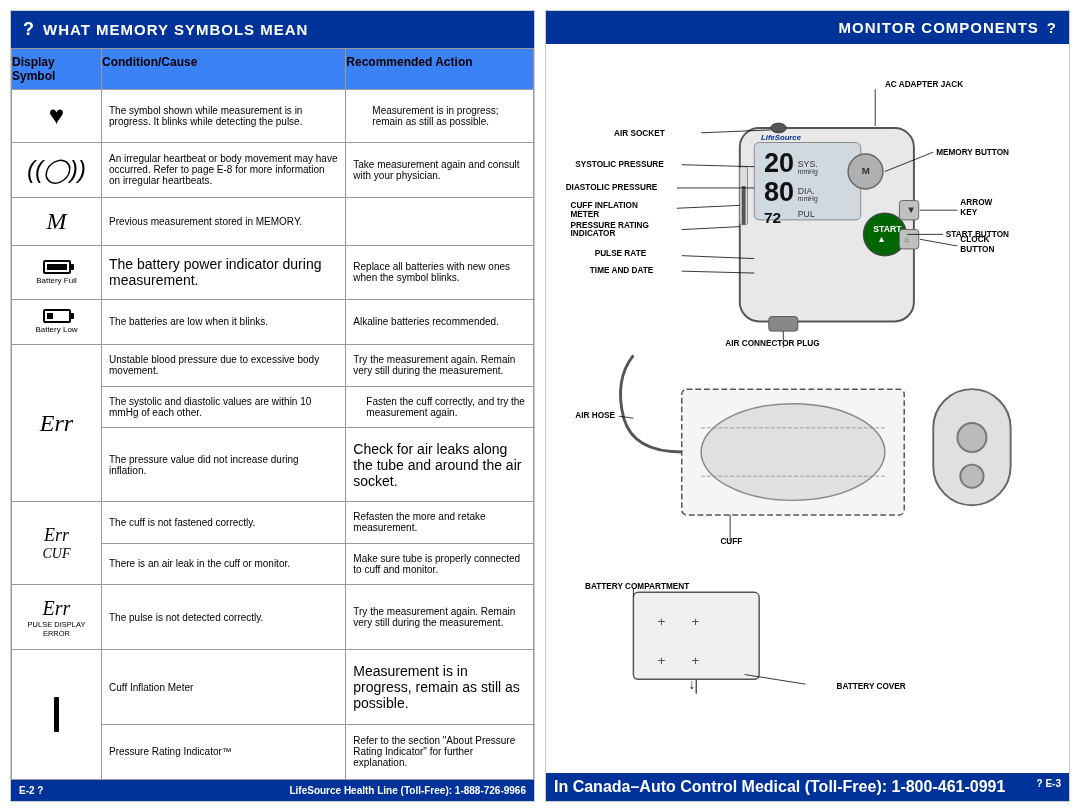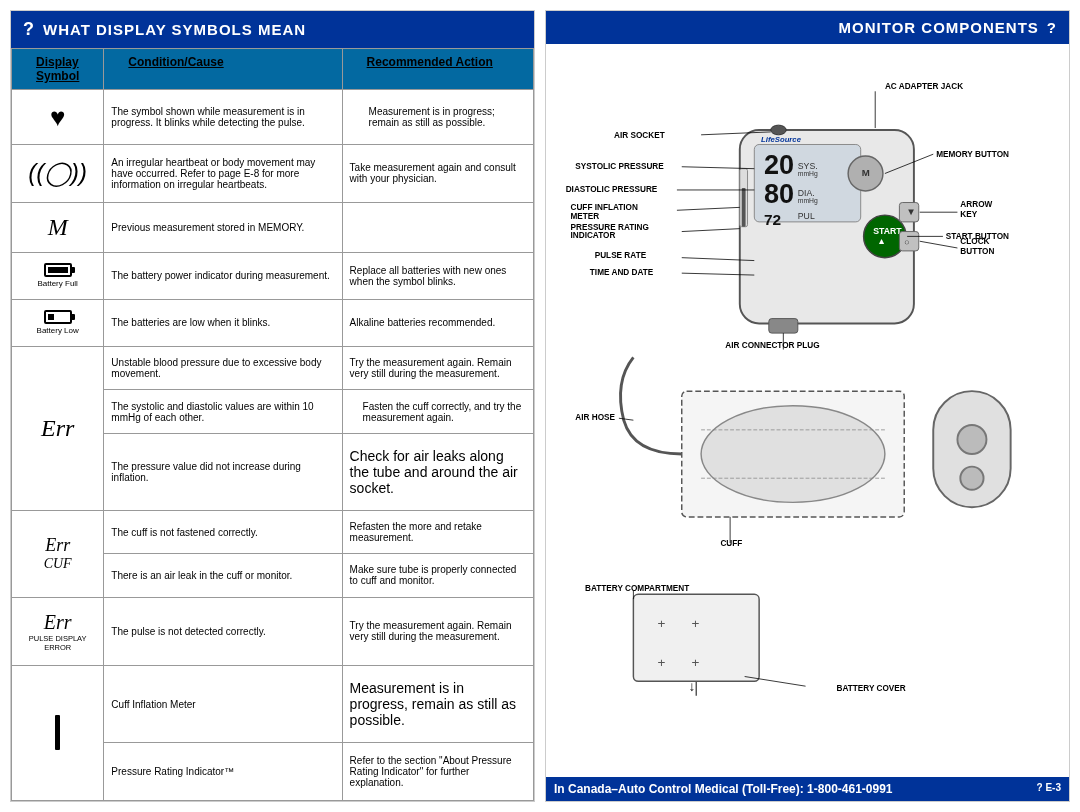--- a/index.html
+++ b/index.html
@@ -50,28 +50,27 @@
       overflow: hidden;
     }
 
     table {
       width: 100%;
       border-collapse: collapse;
       height: 100%;
     }
 
     table th {
-      background: #0369a1;
+      background: #3b82f6;
       border: 1px solid #999;
-      padding: 6px 24px;
+      padding: 6px 0;
       font-size: 12px;
       font-weight: bold;
       text-align: left;
       vertical-align: top;
-      text-decoration: underline;
     }
 
     table td {
       border: 1px solid #999;
       padding: 5px 7px;
       font-size: 10px;
       vertical-align: middle;
     }
 
     .symbol-cell {
@@ -212,21 +211,21 @@
     }
   </style>
 </head>
 <body>
 
 <div class="page">
 
   <div class="left-panel">
     <div class="left-header">
       <span class="q-mark">?</span>
-      <span>WHAT DISPLAY SYMBOLS MEAN</span>
+      <span>WHAT MEMORY SYMBOLS MEAN</span>
     </div>
 
     <div class="table-container">
       <table>
         <thead>
           <tr>
             <th>Display Symbol</th>
             <th>Condition/Cause</th>
             <th>Recommended Action</th>
           </tr>
@@ -259,21 +258,21 @@
 
           <tr>
             <td class="symbol-cell">
               <div class="battery-symbols">
                 <div class="battery-icon">
                   <div class="battery-full-fill"></div>
                 </div>
                 <span style="font-size:8px;">Battery Full</span>
               </div>
             </td>
-            <td style="font-size:10px;">The battery power indicator during measurement.</td>
+            <td style="font-size:14px;">The battery power indicator during measurement.</td>
             <td style="font-size:10px;">Replace all batteries with new ones when the symbol blinks.</td>
           </tr>
 
           <tr>
             <td class="symbol-cell">
               <div class="battery-symbols">
                 <div class="battery-icon">
                   <div class="battery-low-fill"></div>
                 </div>
                 <span style="font-size:8px;">Battery Low</span>
@@ -335,20 +334,24 @@
             <td style="font-size:14px;">Measurement is in progress, remain as still as possible.</td>
           </tr>
           <tr>
             <td style="font-size:10px;">Pressure Rating Indicator™</td>
             <td style="font-size:10px;">Refer to the section "About Pressure Rating Indicator" for further explanation.</td>
           </tr>
         </tbody>
       </table>
     </div>
 
+    <div class="bottom-bar">
+      <span>E-2 <strong>?</strong></span>
+      <span style="font-size:10px;">LifeSource Health Line (Toll-Free): 1-888-726-9966</span>
+    </div>
   </div>
 
   <div class="right-panel">
     <div class="right-header">
       <span>MONITOR COMPONENTS</span>
       <span class="q-mark">?</span>
     </div>
 
     <div class="monitor-diagram">
       <svg viewBox="0 0 520 700" class="diagram-svg">
@@ -464,18 +467,18 @@
         <rect x="390" y="330" width="80" height="120" rx="40" fill="#e0e0e0" stroke="#666" stroke-width="2"></rect>
         <circle cx="430" cy="380" r="15" fill="#bbb" stroke="#777" stroke-width="2"></circle>
         <circle cx="430" cy="420" r="12" fill="#bbb" stroke="#777" stroke-width="2"></circle>
 
         <text x="290" y="640" font-size="8.5" font-weight="bold" font-family="Arial" fill="#000">BATTERY COVER</text>
         <line x1="258" y1="635" x2="195" y2="625" stroke="#000" stroke-width="0.8"></line>
       </svg>
     </div>
 
     <div class="right-bottom-bar">
-      <span style="font-size:12px;">In Canada–Auto Control Medical (Toll-Free): 1-800-461-0991</span>
+      <span style="font-size:16px;">In Canada–Auto Control Medical (Toll-Free): 1-800-461-0991</span>
       <span>? E-3</span>
     </div>
   </div>
 
 </div>
 
 </body></html>

